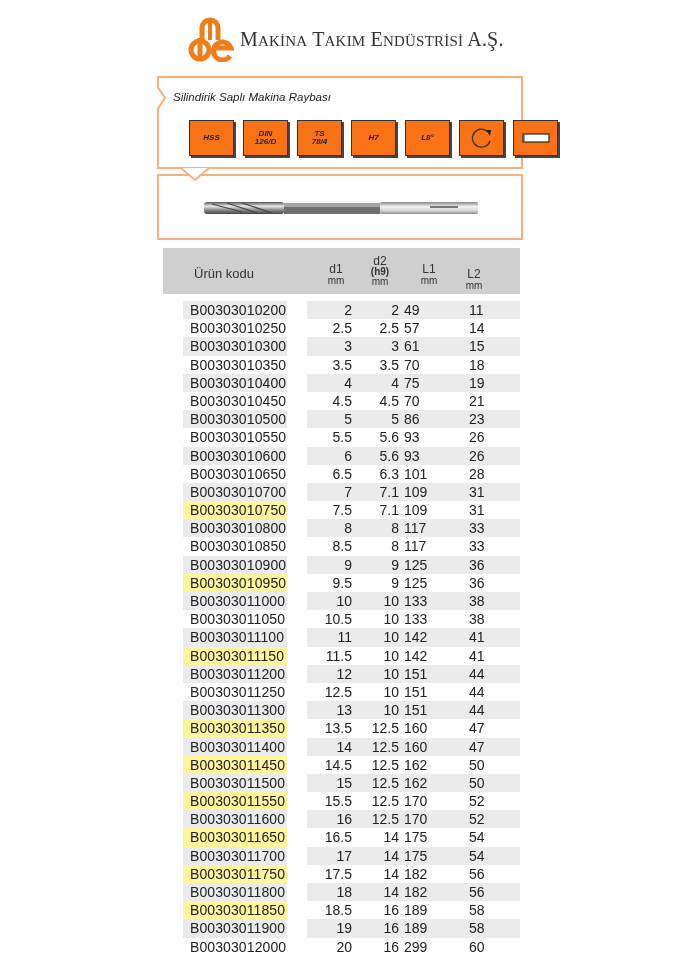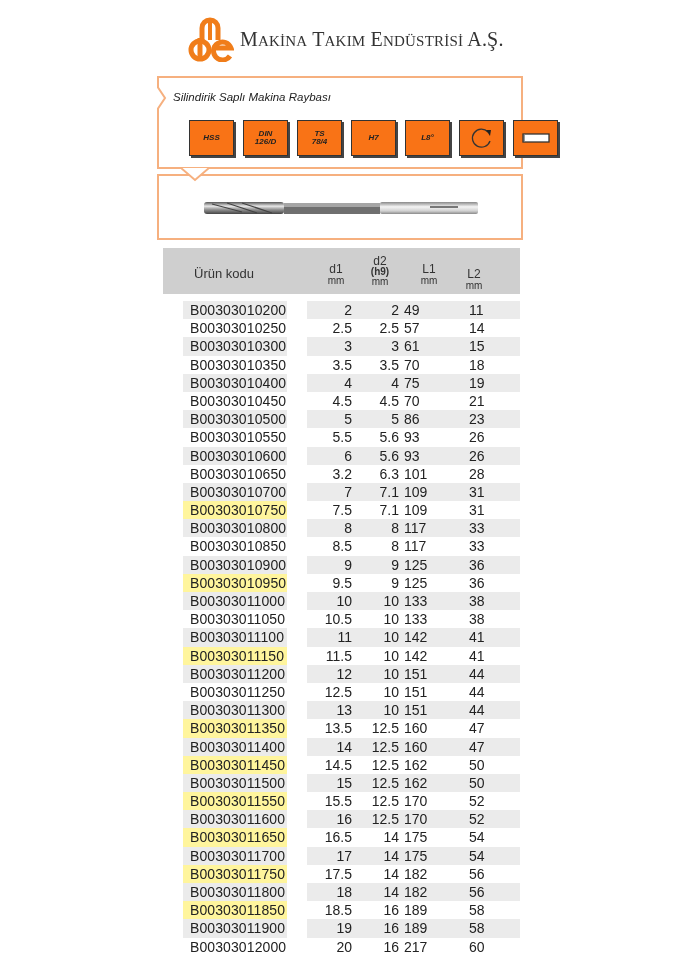--- a/index.html
+++ b/index.html
@@ -231,21 +231,21 @@
       <div class="vals">
         <span class="cell c-d1">6</span>
         <span class="cell c-d2">5.6</span>
         <span class="cell c-l1">93</span>
         <span class="cell c-l2">26</span>
       </div>
     </div>
     <div class="row">
       <div class="code-cell">B00303010650</div>
       <div class="vals">
-        <span class="cell c-d1">3.2</span>
+        <span class="cell c-d1">6.5</span>
         <span class="cell c-d2">6.3</span>
         <span class="cell c-l1">101</span>
         <span class="cell c-l2">28</span>
       </div>
     </div>
     <div class="row alt">
       <div class="code-cell">B00303010700</div>
       <div class="vals">
         <span class="cell c-d1">7</span>
         <span class="cell c-d2">7.1</span>
@@ -467,17 +467,17 @@
         <span class="cell c-d2">16</span>
         <span class="cell c-l1">189</span>
         <span class="cell c-l2">58</span>
       </div>
     </div>
     <div class="row">
       <div class="code-cell">B00303012000</div>
       <div class="vals">
         <span class="cell c-d1">20</span>
         <span class="cell c-d2">16</span>
-        <span class="cell c-l1">217</span>
+        <span class="cell c-l1">299</span>
         <span class="cell c-l2">60</span>
       </div>
     </div>
   </div>
 
 </body></html>

